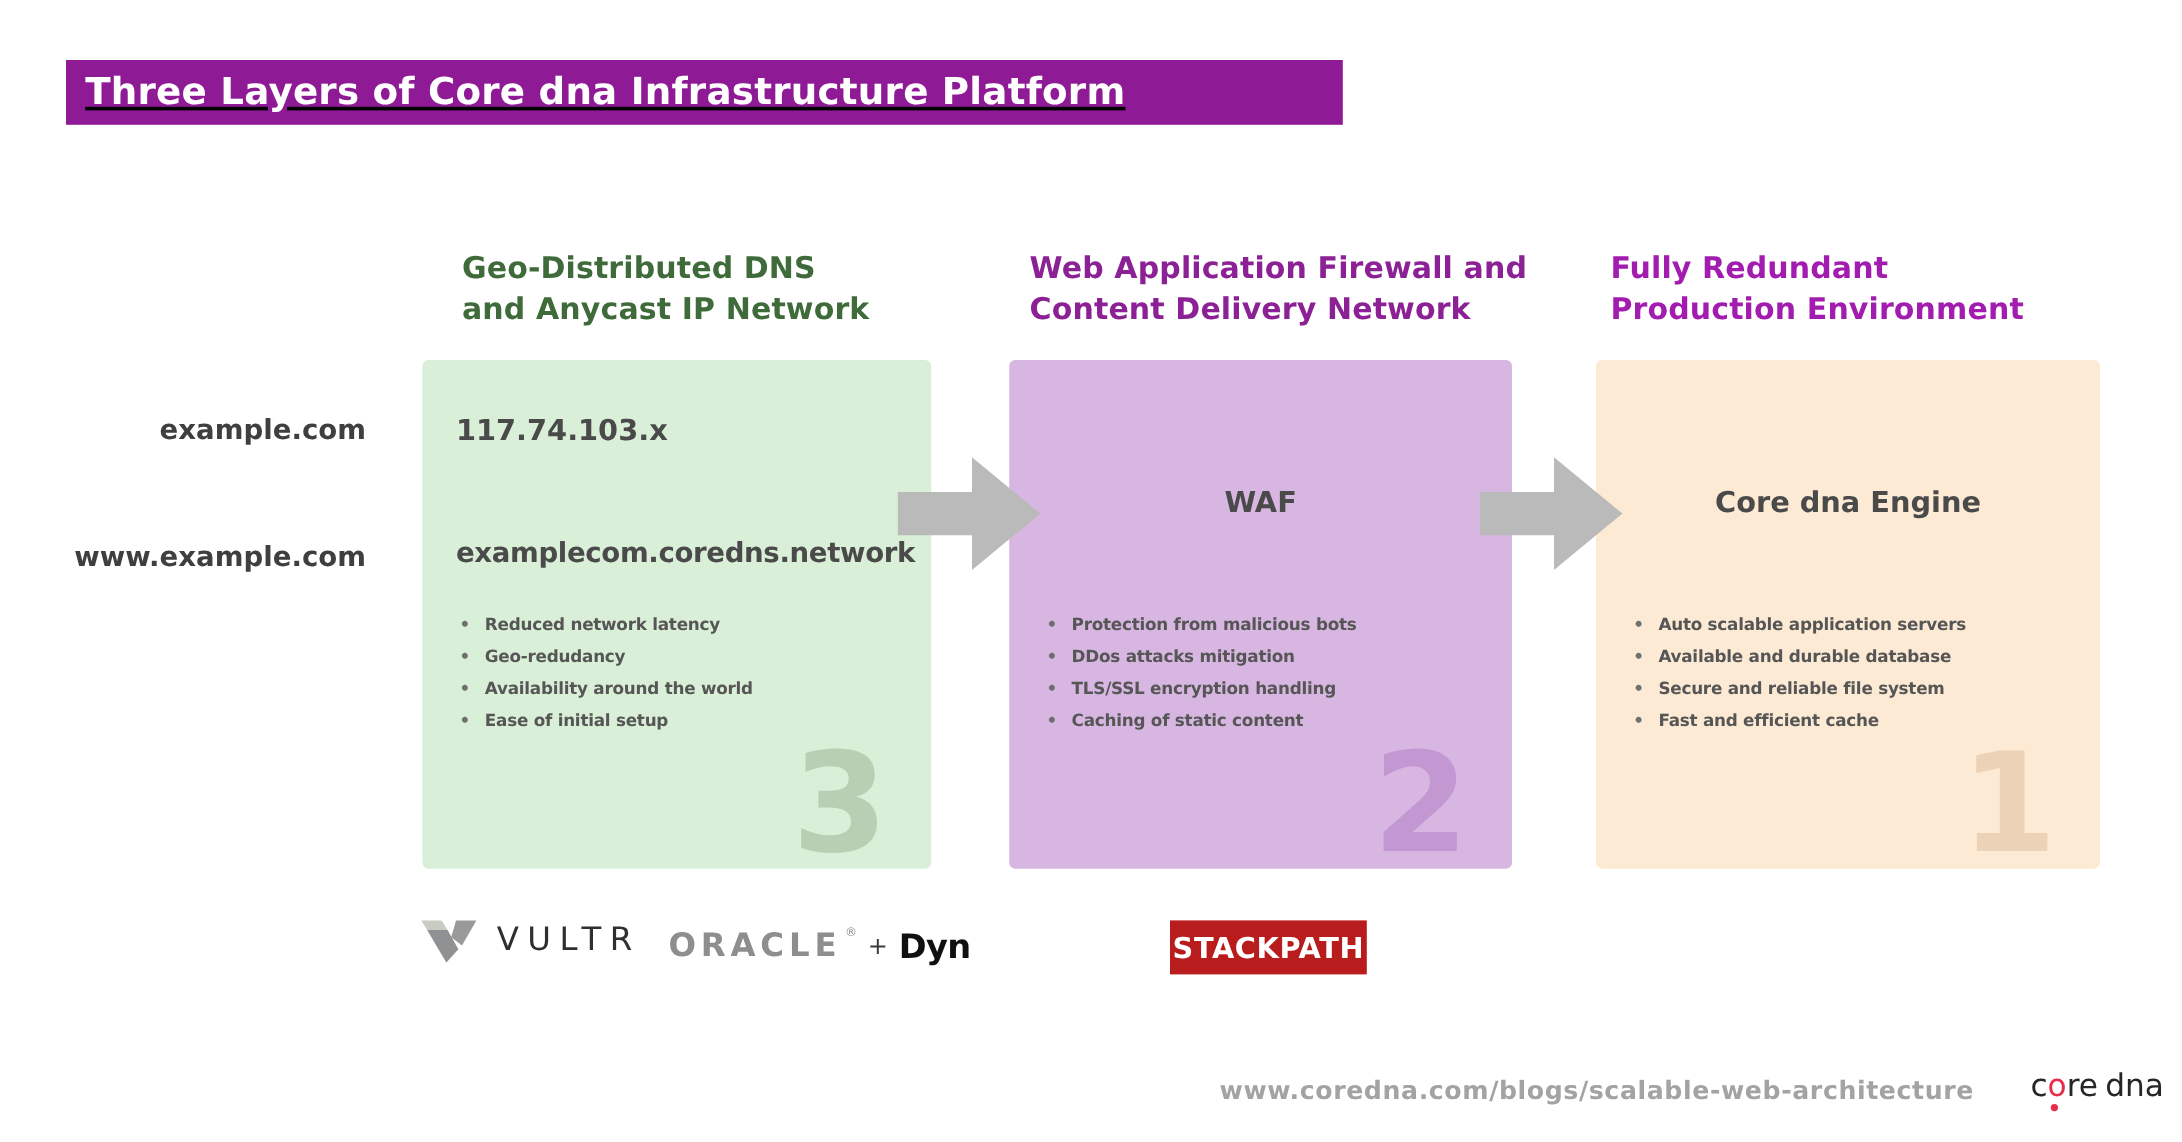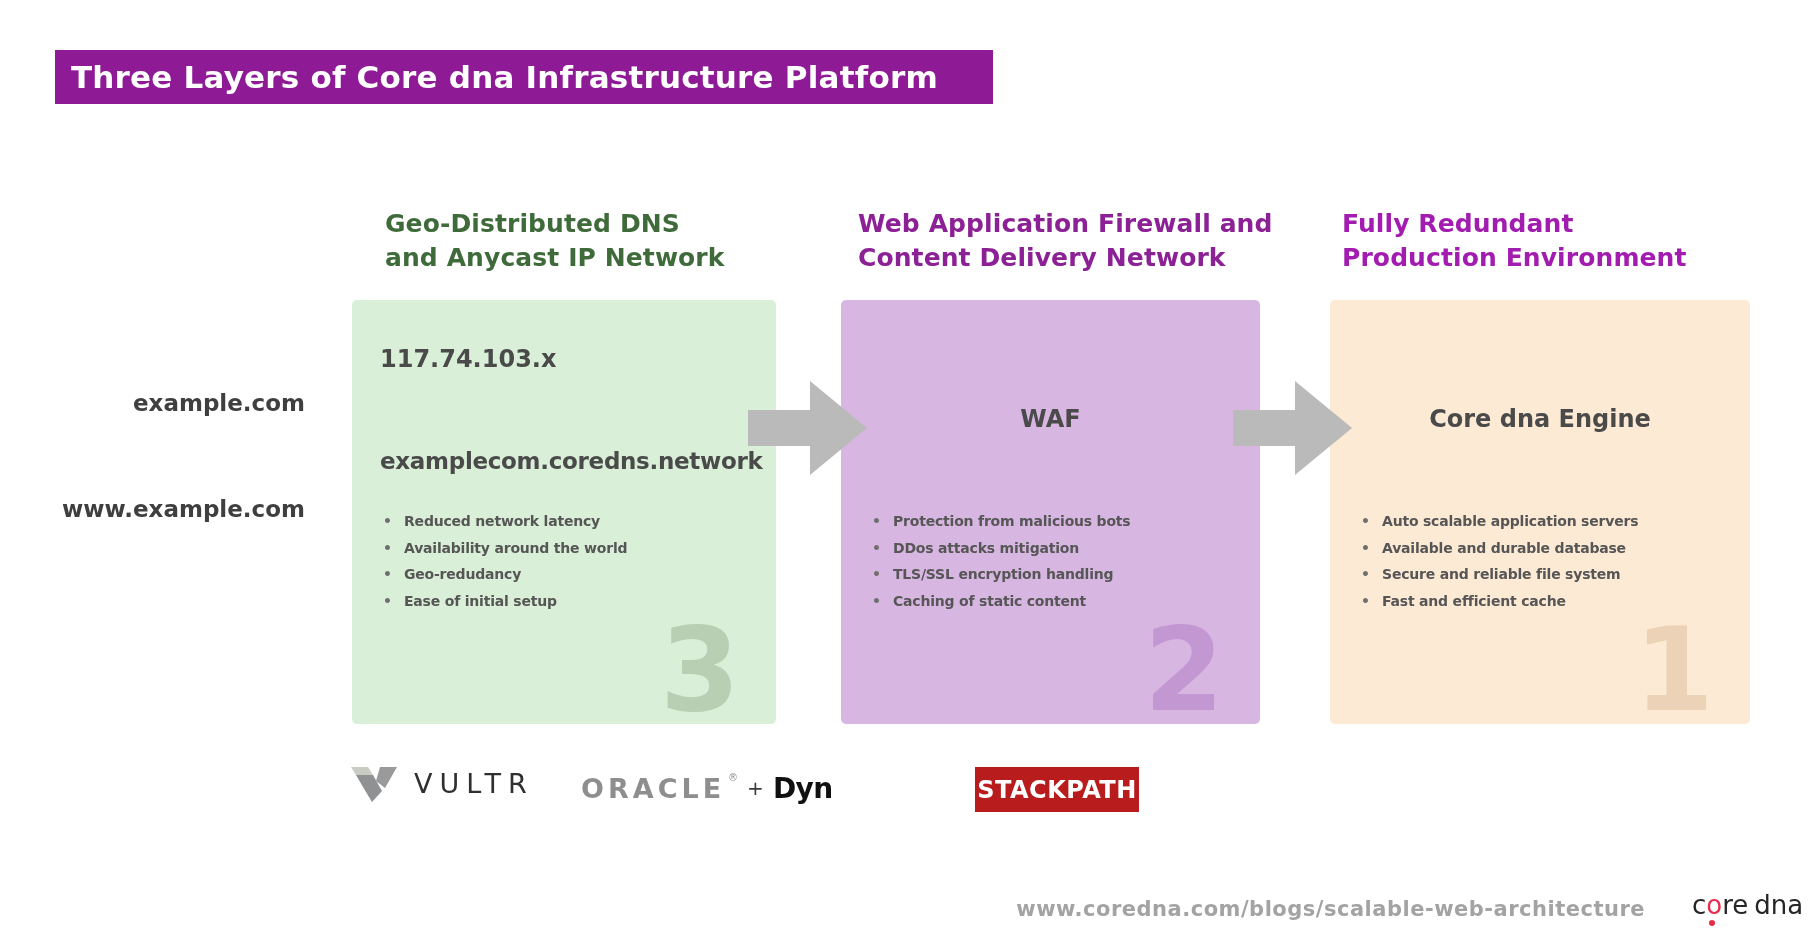--- a/index.html
+++ b/index.html
@@ -1,31 +1,31 @@
 <!DOCTYPE html>
 <html><head>
 <meta charset="utf-8">
 <style>
   * { margin:0; padding:0; box-sizing:border-box; }
   html,body { background:#ffffff; }
   body { font-family:"DejaVu Sans","Liberation Sans",sans-serif; }
   .canvas { position:relative; width:1818px; height:952px; background:#ffffff; overflow:hidden; }
 
   
-  .banner { position:absolute; left:55px; top:50px; width:938px; height:54px; background:#8f1a96; }
+  .banner { position:absolute; left:55px; top:50px; width:1064px; height:54px; background:#8f1a96;text-decoration:underline; }
   .banner-text { color:#ffffff; font-size:31px; font-weight:700; line-height:54px; padding-left:16px; letter-spacing:0.2px; white-space:nowrap; }
 
   
   .col-heading { position:absolute; top:207px; font-size:25px; font-weight:700; line-height:1.36; letter-spacing:0.1px; }
   .heading-1 { left:385px; width:345px; color:#3f6b3b; }
   .heading-2 { left:858px; width:425px; color:#8c2196; }
   .heading-3 { left:1342px; width:395px; color:#a21caf; }
 
   
-  .domain-label { position:absolute; left:40px; width:265px; text-align:right; font-size:23px; font-weight:700; color:#3f3f3f;margin-top:44px; }
+  .domain-label { position:absolute; left:40px; width:265px; text-align:right; font-size:23px; font-weight:700; color:#3f3f3f; }
   .domain-1 { top:346px; }
   .domain-2 { top:452px; }
 
   
   .layer-box { position:absolute; top:300px; height:424px; border-radius:5px; }
   .box-1 { left:352px; width:424px; background:#d9efd7; }
   .box-2 { left:841px; width:419px; background:#d8b6e2; }
   .box-3 { left:1330px; width:420px; background:#fcead4; }
 
   .box-line1 { position:absolute; left:28px; top:45px; font-size:24px; font-weight:700; color:#4a4a4a; }
@@ -42,21 +42,21 @@
   .wm-3 { color:#ecd2b6; }
 
   
   .flow-arrow { position:absolute; top:378px; width:122px; height:100px; }
   .arrow-a { left:748px; }
   .arrow-b { left:1233px; }
 
   
   .vultr { position:absolute; left:350px; top:760px; height:46px; display:flex; align-items:center; gap:16px; }
   .vultr-text { font-size:27px; font-weight:500; color:#2f2f2f; letter-spacing:7px; }
-  .oracle { position:absolute; left:557px; top:768px; height:40px; display:flex; align-items:center; gap:9px;margin-left:24px; }
+  .oracle { position:absolute; left:557px; top:768px; height:40px; display:flex; align-items:center; gap:9px; }
   .oracle-text { font-size:27px; font-weight:600; color:#8e8e8e; letter-spacing:4px; }
   .oracle-reg { font-size:10px; color:#8e8e8e; align-self:flex-start; margin:4px 0 0 -6px; }
   .oracle-plus { font-size:20px; font-weight:400; color:#3a3a3a; }
   .dyn-text { font-size:28px; font-weight:700; color:#101010; letter-spacing:-0.5px; }
   .stackpath { position:absolute; left:975px; top:767px; width:164px; height:45px; background:#b91c1c; color:#ffffff; display:flex; align-items:center; justify-content:center; font-size:24px; font-weight:700; letter-spacing:0.5px; }
   .aws { position:absolute; left:1455px; top:746px; width:190px; height:80px; }
   .aws-cubes { position:absolute; left:0; top:2px; }
   .aws-amazon { position:absolute; left:46px; top:8px; font-size:34px; font-weight:700; letter-spacing:-1.5px; color:#161616; z-index:2; }
   .aws-sub { position:absolute; left:50px; top:46px; font-size:19px; font-weight:600; color:#161616; letter-spacing:-0.3px; z-index:2; }
   .aws-tm { font-size:9px; vertical-align:7px; font-weight:400; }
@@ -82,22 +82,22 @@
   <div class="col-heading heading-3">Fully Redundant Production Environment</div>
 
   <div class="domain-label domain-1">example.com</div>
   <div class="domain-label domain-2">www.example.com</div>
 
   <div class="layer-box box-1">
     <div class="box-line1">117.74.103.x</div>
     <div class="box-line2">examplecom.coredns.network</div>
     <ul class="bullets">
       <li>Reduced network latency</li>
+      <li>Geo-redudancy</li>
       <li>Availability around the world</li>
-      <li>Geo-redudancy</li>
       <li>Ease of initial setup</li>
     </ul>
     <div class="watermark wm-1">3</div>
   </div>
 
   <div class="layer-box box-2">
     <div class="box-title">WAF</div>
     <ul class="bullets">
       <li>Protection from malicious bots</li>
       <li>DDos attacks mitigation</li>

